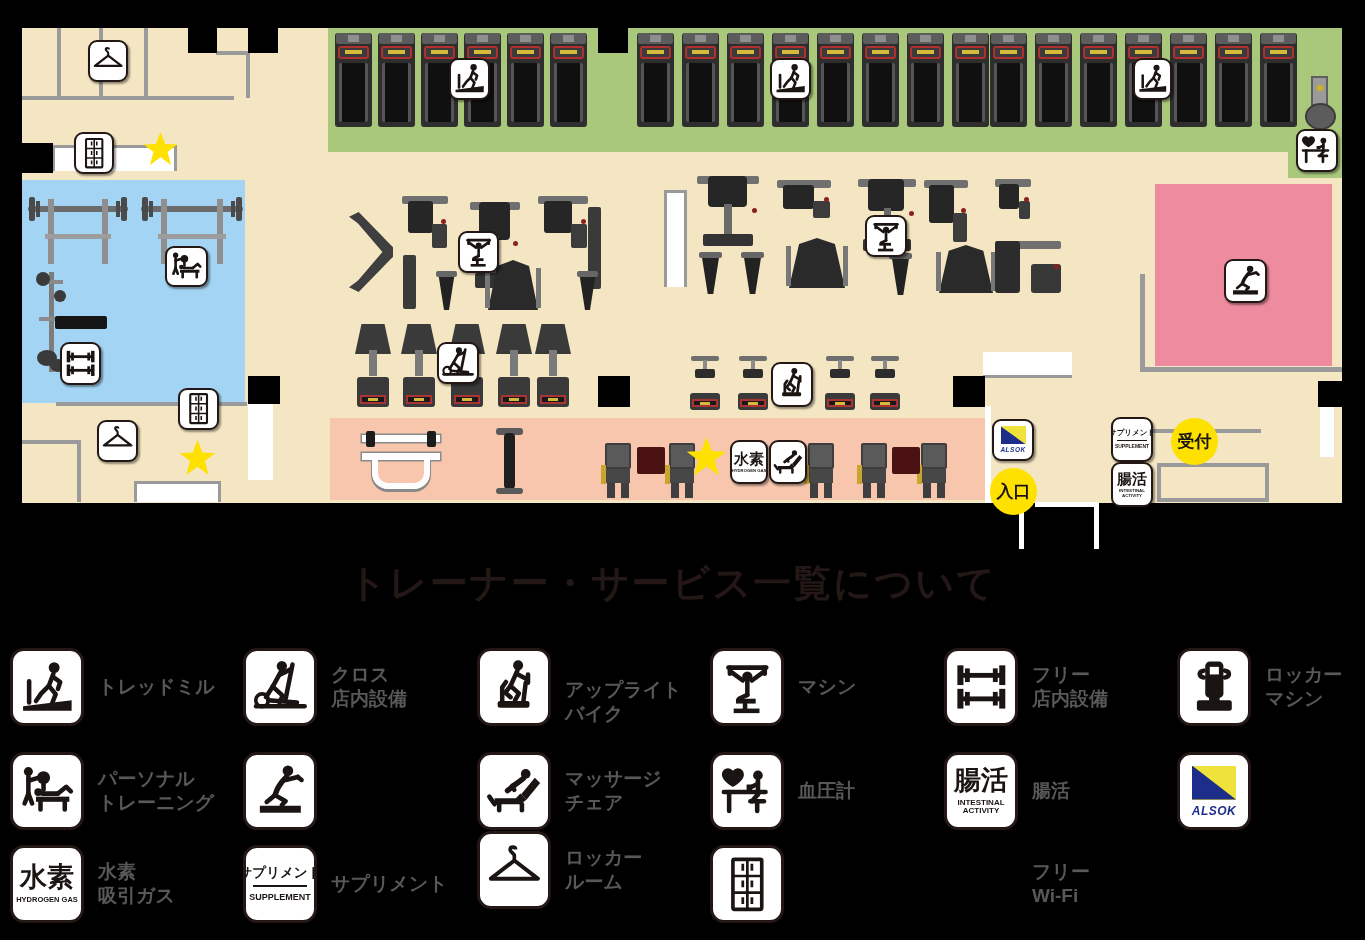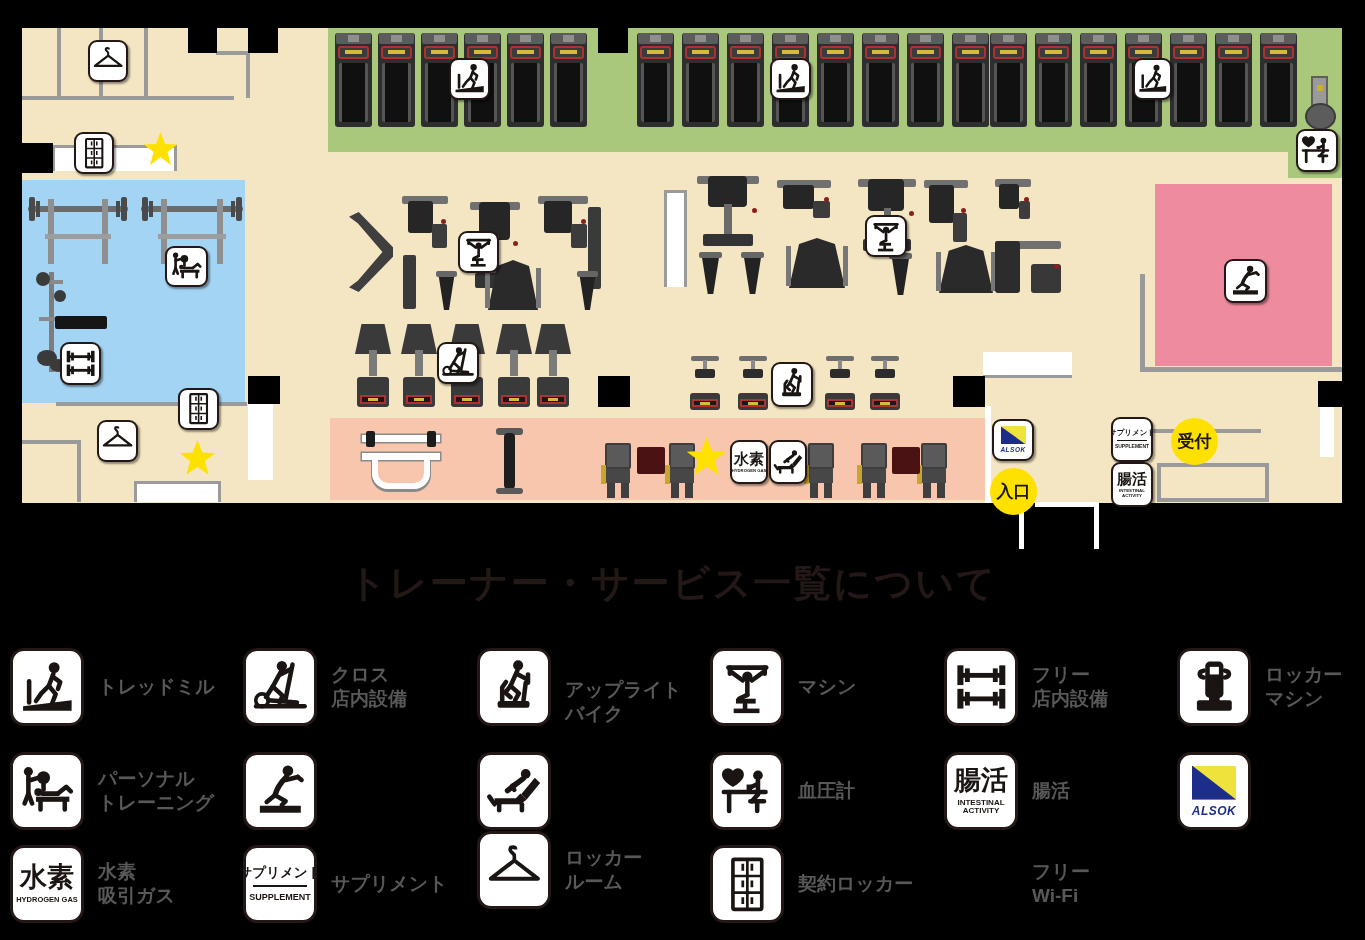--- a/index.html
+++ b/index.html
@@ -922,20 +922,24 @@
             <circle cx="27.5" cy="8.5" r="3.2"></circle>
             <path class="s2" d="M26 11.5 L15.5 19.5"></path>
             <path class="s" d="M23.5 13.5 L18.5 16.5 L20 19"></path>
             <path d="M33.5 11 L37 14.5 L28 25.5 L24.5 22 Z"></path>
             <path d="M24 21.5 L28 25.5 L24 28.5 L7 28.5 L7 24.5 L21 24.5 Z"></path>
             <path class="s" d="M7 28.5 L3.5 23.5"></path>
             <path class="s" d="M10 28.5 L10 32.5"></path>
             <path class="s" d="M25 28.5 L25 32.5"></path>
           </svg>
         </div>
+        <div class="lg-label" style="left: 88px; top: 0px; height: 78px; display: flex; flex-direction: column; justify-content: center; color: rgb(89, 87, 87);">
+          <span>マッサージ</span>
+          <span>チェア</span>
+        </div>
       </div>
       <div class="abs" style="left: 710px; top: 752px; width: 230px; height: 78px;">
         <div class="lbadge" style="width: 74px; height: 78px; position: absolute; left: 0px; top: 0px;">
           <svg class="isvg" width="60.68" height="60.68" viewBox="0 0 40 40">
             <path d="M10.5 6.5 C8 3 2.8 5 3.3 9.5 C3.7 13.5 10.5 17 10.5 17 C10.5 17 17.3 13.5 17.7 9.5 C18.2 5 13 3 10.5 6.5 Z"></path>
             <circle cx="27" cy="9.5" r="3.2"></circle>
             <path class="s" d="M27 12.7 L27 22"></path>
             <path class="s" d="M27 15 L22 17.5"></path>
             <rect x="19.5" y="15.5" width="3.6" height="3.6"></rect>
             <path class="s" d="M4.5 20.5 L32 20.5"></path>
@@ -1006,23 +1010,20 @@
             <path class="s3" d="M10.5 14.5 L29.5 14.5"></path>
             <path class="s3" d="M10.5 25.5 L29.5 25.5"></path>
             <path class="s3" d="M17 6.5 L17 11"></path>
             <path class="s3" d="M23 6.5 L23 11"></path>
             <path class="s3" d="M17 17.5 L17 22"></path>
             <path class="s3" d="M23 17.5 L23 22"></path>
             <path class="s3" d="M17 28.5 L17 33"></path>
             <path class="s3" d="M23 28.5 L23 33"></path>
           </svg>
         </div>
-        <div class="lg-label" style="left: 88px; top: 0px; height: 78px; display: flex; flex-direction: column; justify-content: center; color: rgb(89, 87, 87);">
-          <span>契約ロッカー</span>
-        </div>
       </div>
       <div class="abs" style="left: 944px; top: 845px; width: 230px; height: 78px;">
         <div class="lg-label" style="left: 88px; top: 0px; height: 78px; display: flex; flex-direction: column; justify-content: center; color: rgb(89, 87, 87);">
           <span>フリー</span>
           <span>Wi-Fi</span>
         </div>
       </div>
     </div>
 </div>
 

